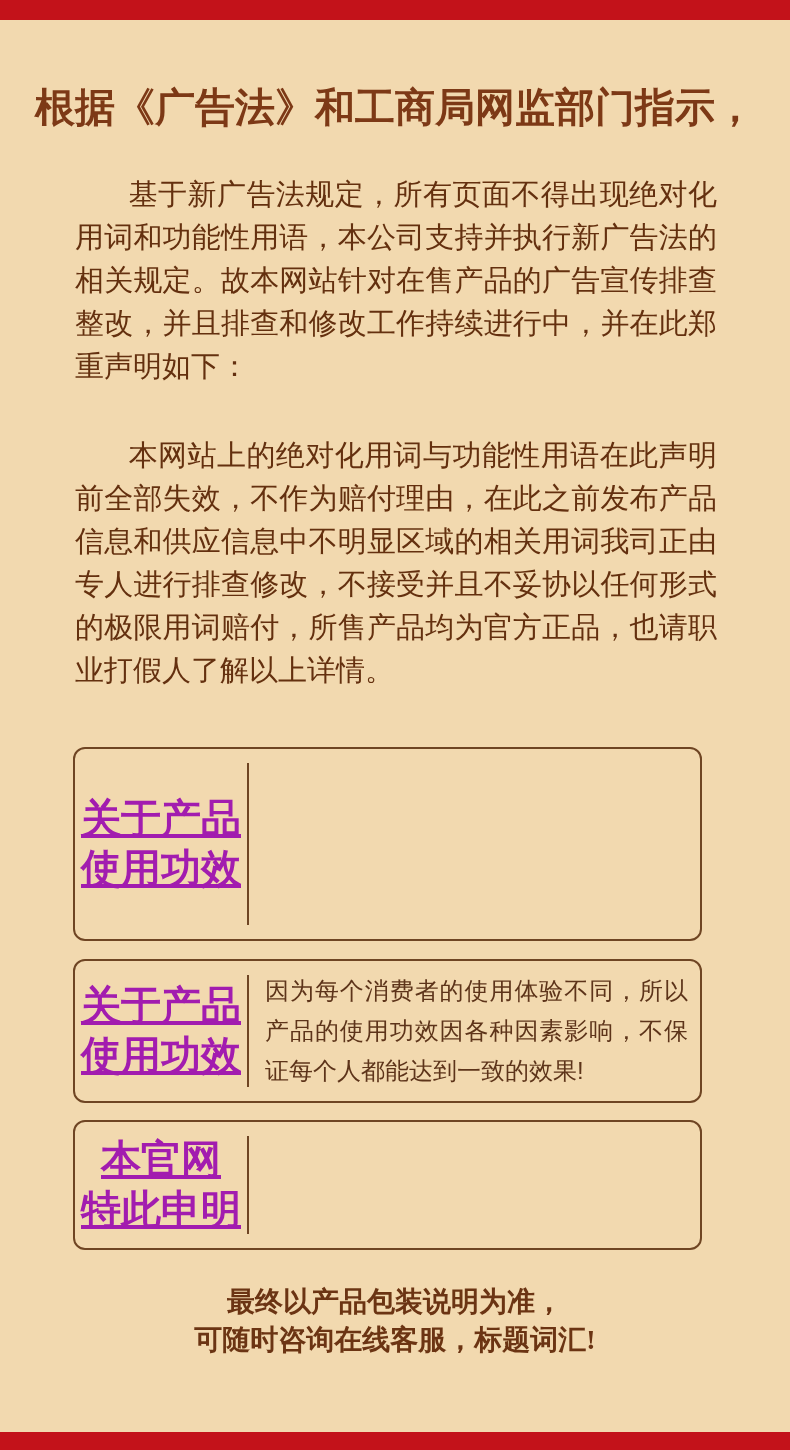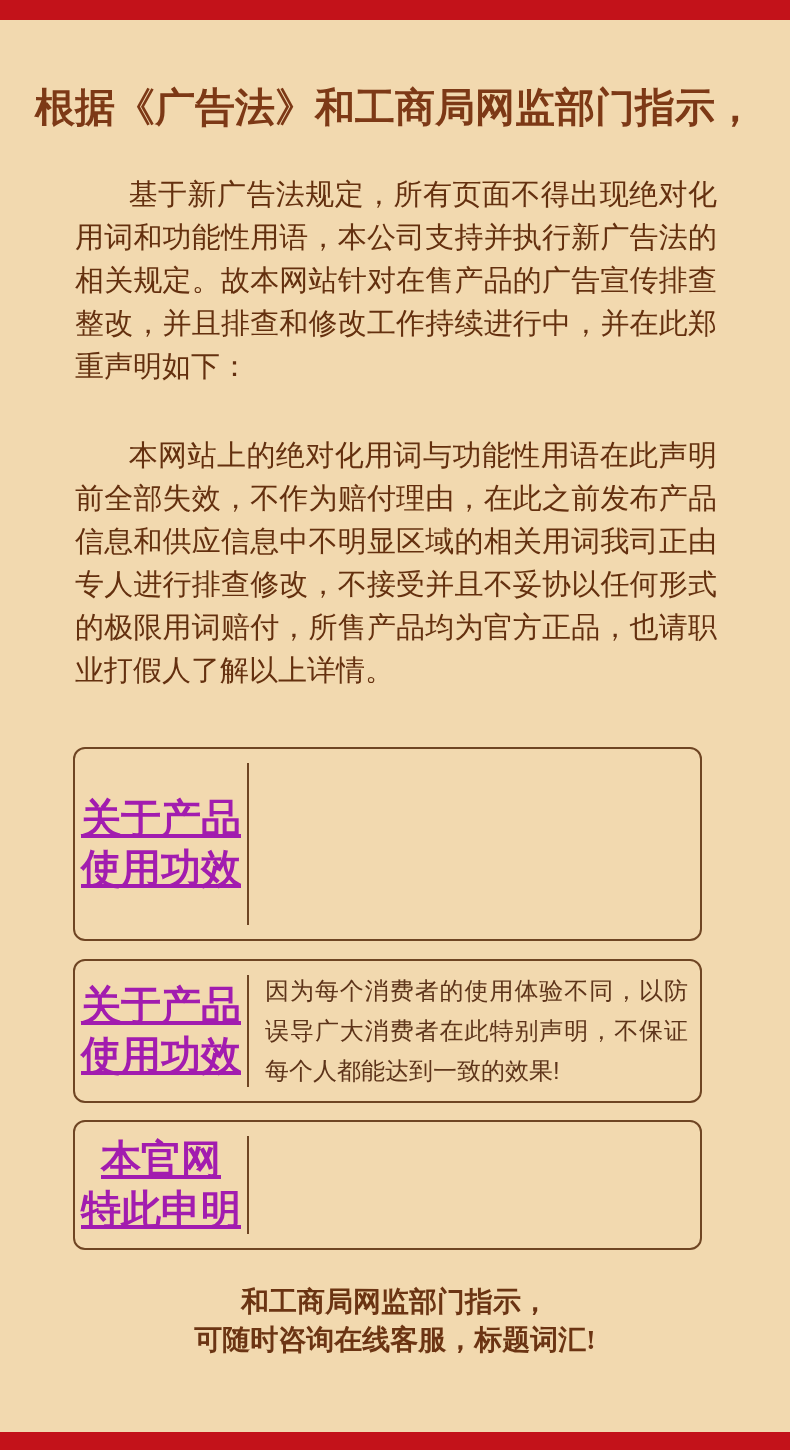--- a/index.html
+++ b/index.html
@@ -110,30 +110,30 @@
   <div class="box-divider"></div>
 </div>
 
 <div class="notice-box b2">
   <div class="box-title">
     <div>关于产品</div>
     <div>使用功效</div>
   </div>
   <div class="box-divider"></div>
   <div class="box-body">
-    <span>因为每个消费者的使用体验不同，以防误导广大消费者在此特别声明，不保证每个人都能达到一致的效果!</span>
+    <span>因为每个消费者的使用体验不同，所以产品的使用功效因各种因素影响，不保证每个人都能达到一致的效果!</span>
   </div>
 </div>
 
 <div class="notice-box b3">
   <div class="box-title">
     <div>本官网</div>
     <div>特此申明</div>
   </div>
   <div class="box-divider"></div>
 </div>
 
 <div class="page-footer">
-  <div>和工商局网监部门指示，</div>
+  <div>最终以产品包装说明为准，</div>
   <div>可随时咨询在线客服，标题词汇!</div>
 </div>
 
 <div class="red-bar bottom"></div>
 
 </body></html>

